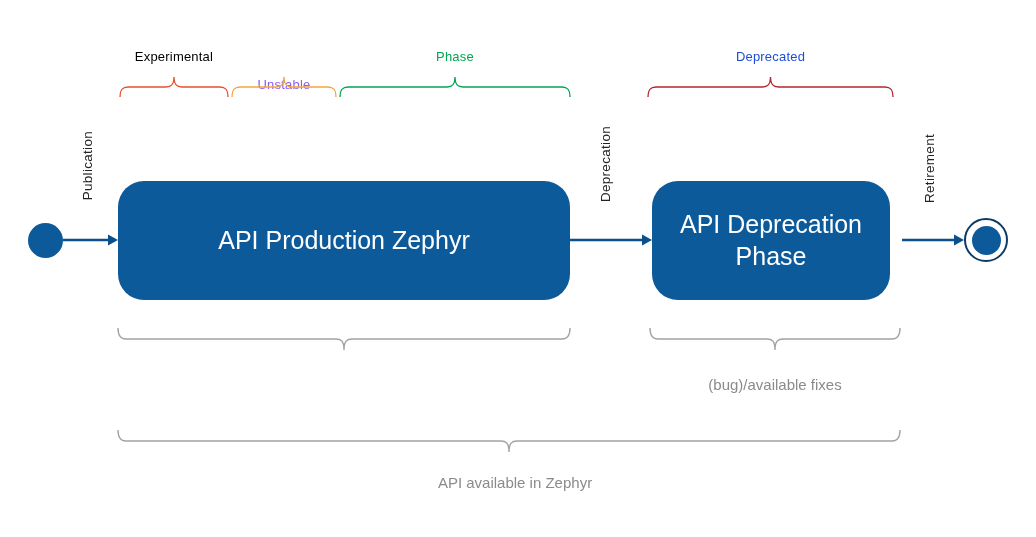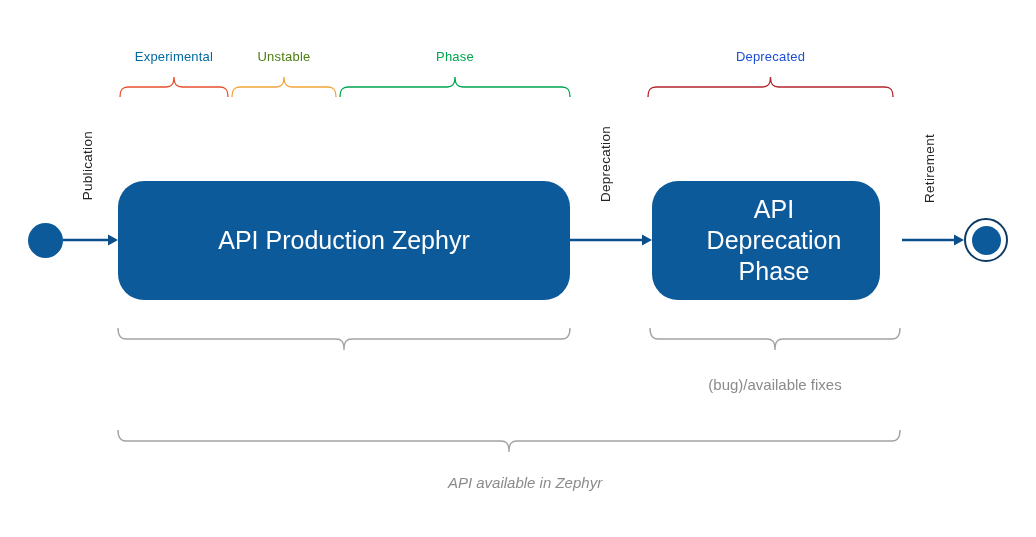--- a/index.html
+++ b/index.html
@@ -1,37 +1,37 @@
 <!DOCTYPE html>
 <html><head>
 <meta charset="utf-8">
 <style>
   html,body{margin:0;padding:0;background:#ffffff;font-family:"Liberation Sans",sans-serif;}
   .stage{position:relative;width:1036px;height:537px;margin:0 auto;background:#ffffff;overflow:hidden;}
 
   
   .stab-label{position:absolute;top:49px;font-size:13px;text-align:center;letter-spacing:.2px;}
-  .c-exp{color:#0369a1;}
-  .c-uns{color:#4d7c0f;}
+  .c-exp{color:#000000;}
+  .c-uns{color:#8b5cf6;margin-top:28px;}
   .c-sta{color:#00a650;}
   .c-dep{color:#1d4ed8;}
 
   
   .brace{position:absolute;overflow:visible;}
   .brace path{fill:none;stroke-width:1.4;}
 
   
   .vlabel{position:absolute;writing-mode:vertical-rl;transform:rotate(180deg);font-size:13.5px;color:#222222;letter-spacing:.3px;white-space:nowrap;}
 
   
   .start-state{position:absolute;left:28px;top:223px;width:35px;height:35px;border-radius:50%;background:#0d5a9b;}
   .state-box{position:absolute;top:181px;height:119px;border-radius:26px;background:#0d5a9b;display:flex;align-items:center;justify-content:center;text-align:center;}
   .state-box .state-text{color:#ffffff;font-size:25px;line-height:1.25;padding:0 18px;}
   .box-production{left:118px;width:452px;}
-  .box-deprecation{left:652px;width:212px;padding-left:16px;}
+  .box-deprecation{left:652px;width:238px;}
   .end-state{position:absolute;left:964px;top:218px;width:44px;height:44px;border-radius:50%;border:2px solid #0d3a63;box-sizing:border-box;display:flex;align-items:center;justify-content:center;background:#ffffff;}
   .end-state-inner{width:29px;height:29px;border-radius:50%;background:#0d5a9b;}
 
   
   .arrow{position:absolute;overflow:visible;}
 
   
   .note{position:absolute;color:#8b8b8b;font-size:15px;text-align:center;line-height:20px;}
 </style>
 </head>
@@ -91,15 +91,15 @@
     <path d="M0,0 C0,7 2,11 8,11 L218,11 C223,11 226,13 226,22 C226,13 229,11 234,11 L444,11 C450,11 452,7 452,0" stroke="#a3a3a3"></path>
   </svg>
   <svg class="brace" style="left:650px;top:328px;" width="250" height="22" viewBox="0 0 250 22">
     <path d="M0,0 C0,7 2,11 8,11 L117,11 C122,11 125,13 125,22 C125,13 128,11 133,11 L242,11 C248,11 250,7 250,0" stroke="#a3a3a3"></path>
   </svg>
   <svg class="brace" style="left:118px;top:430px;" width="782" height="22" viewBox="0 0 782 22">
     <path d="M0,0 C0,7 2,11 8,11 L383,11 C388,11 391,13 391,22 C391,13 394,11 399,11 L774,11 C780,11 782,7 782,0" stroke="#a3a3a3"></path>
   </svg>
 
   <div class="note" style="left:650px;top:375px;width:250px;">(bug)/available fixes</div>
-  <div class="note" style="left:134px;top:473px;width:782px;font-style:italic;">API available in Zephyr</div>
+  <div class="note" style="left:124px;top:473px;width:782px;">API available in Zephyr</div>
 
 </div>
 
 </body></html>

